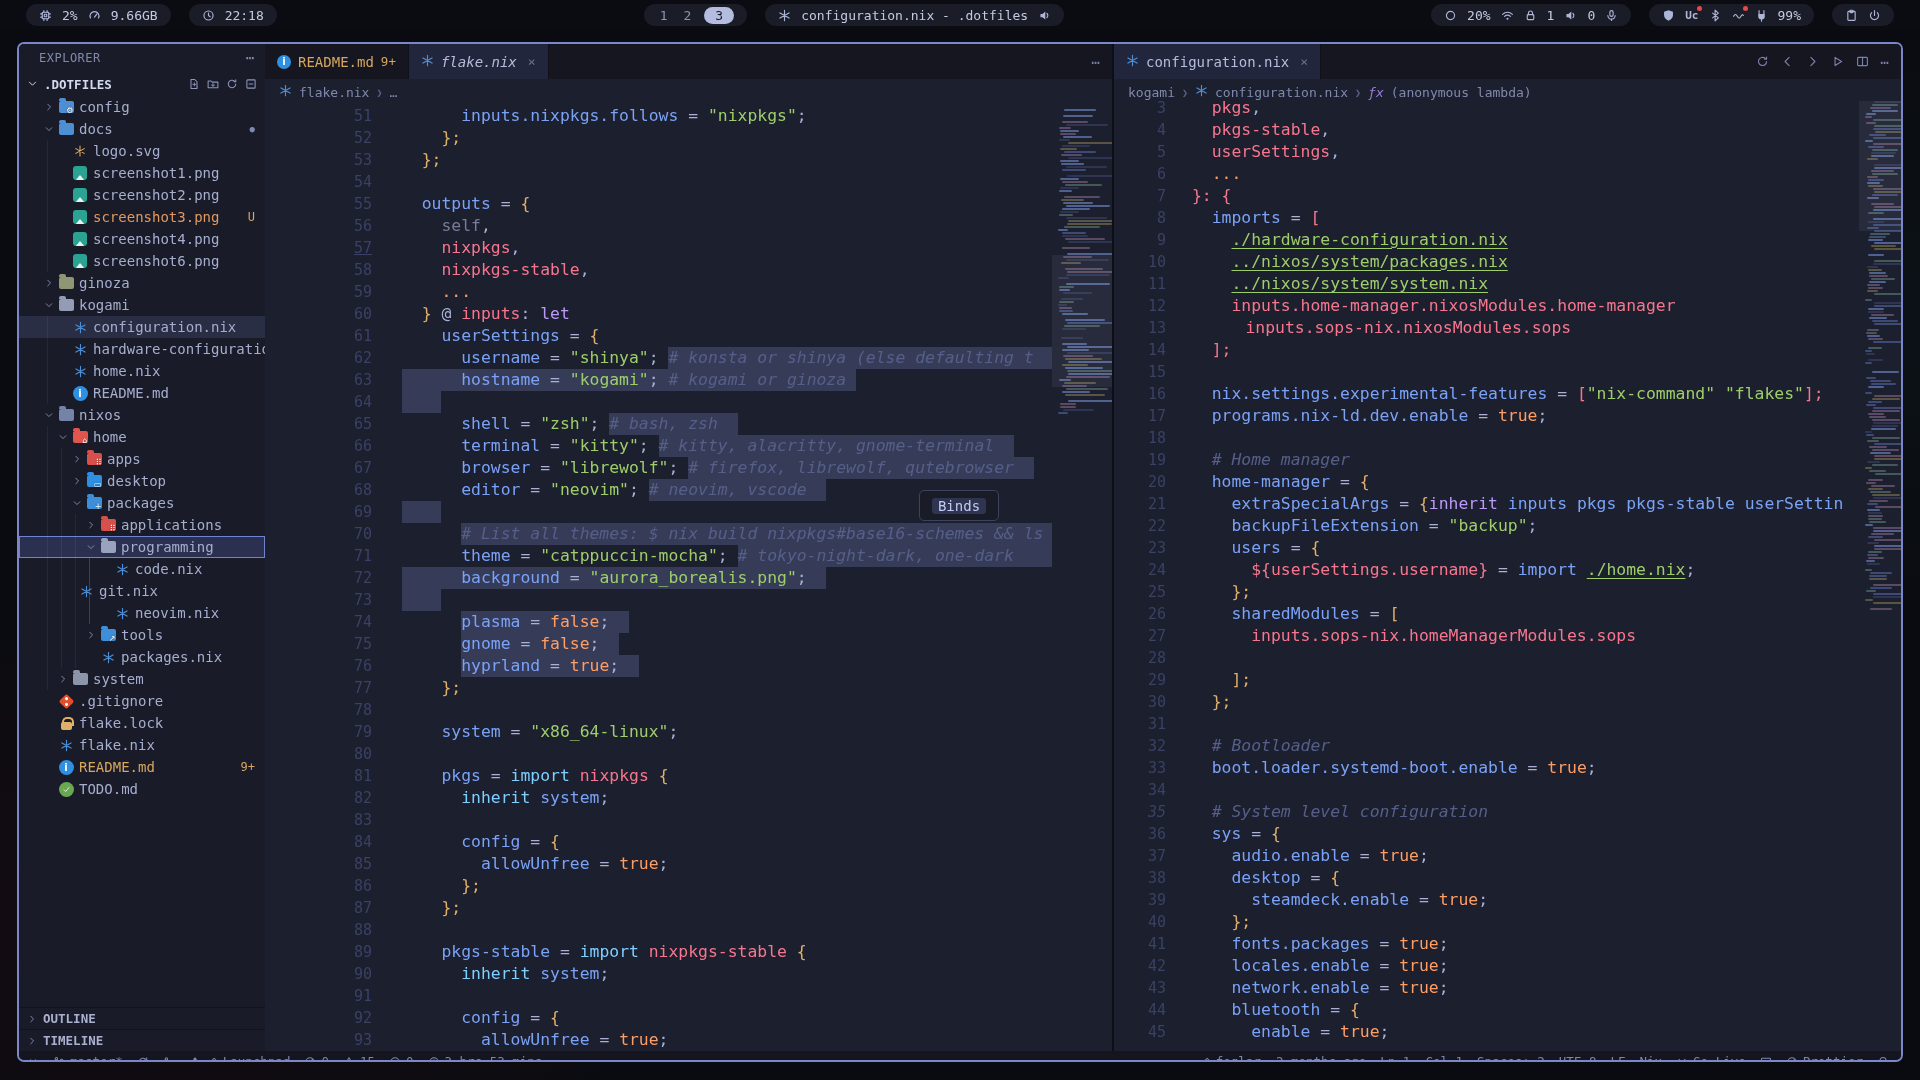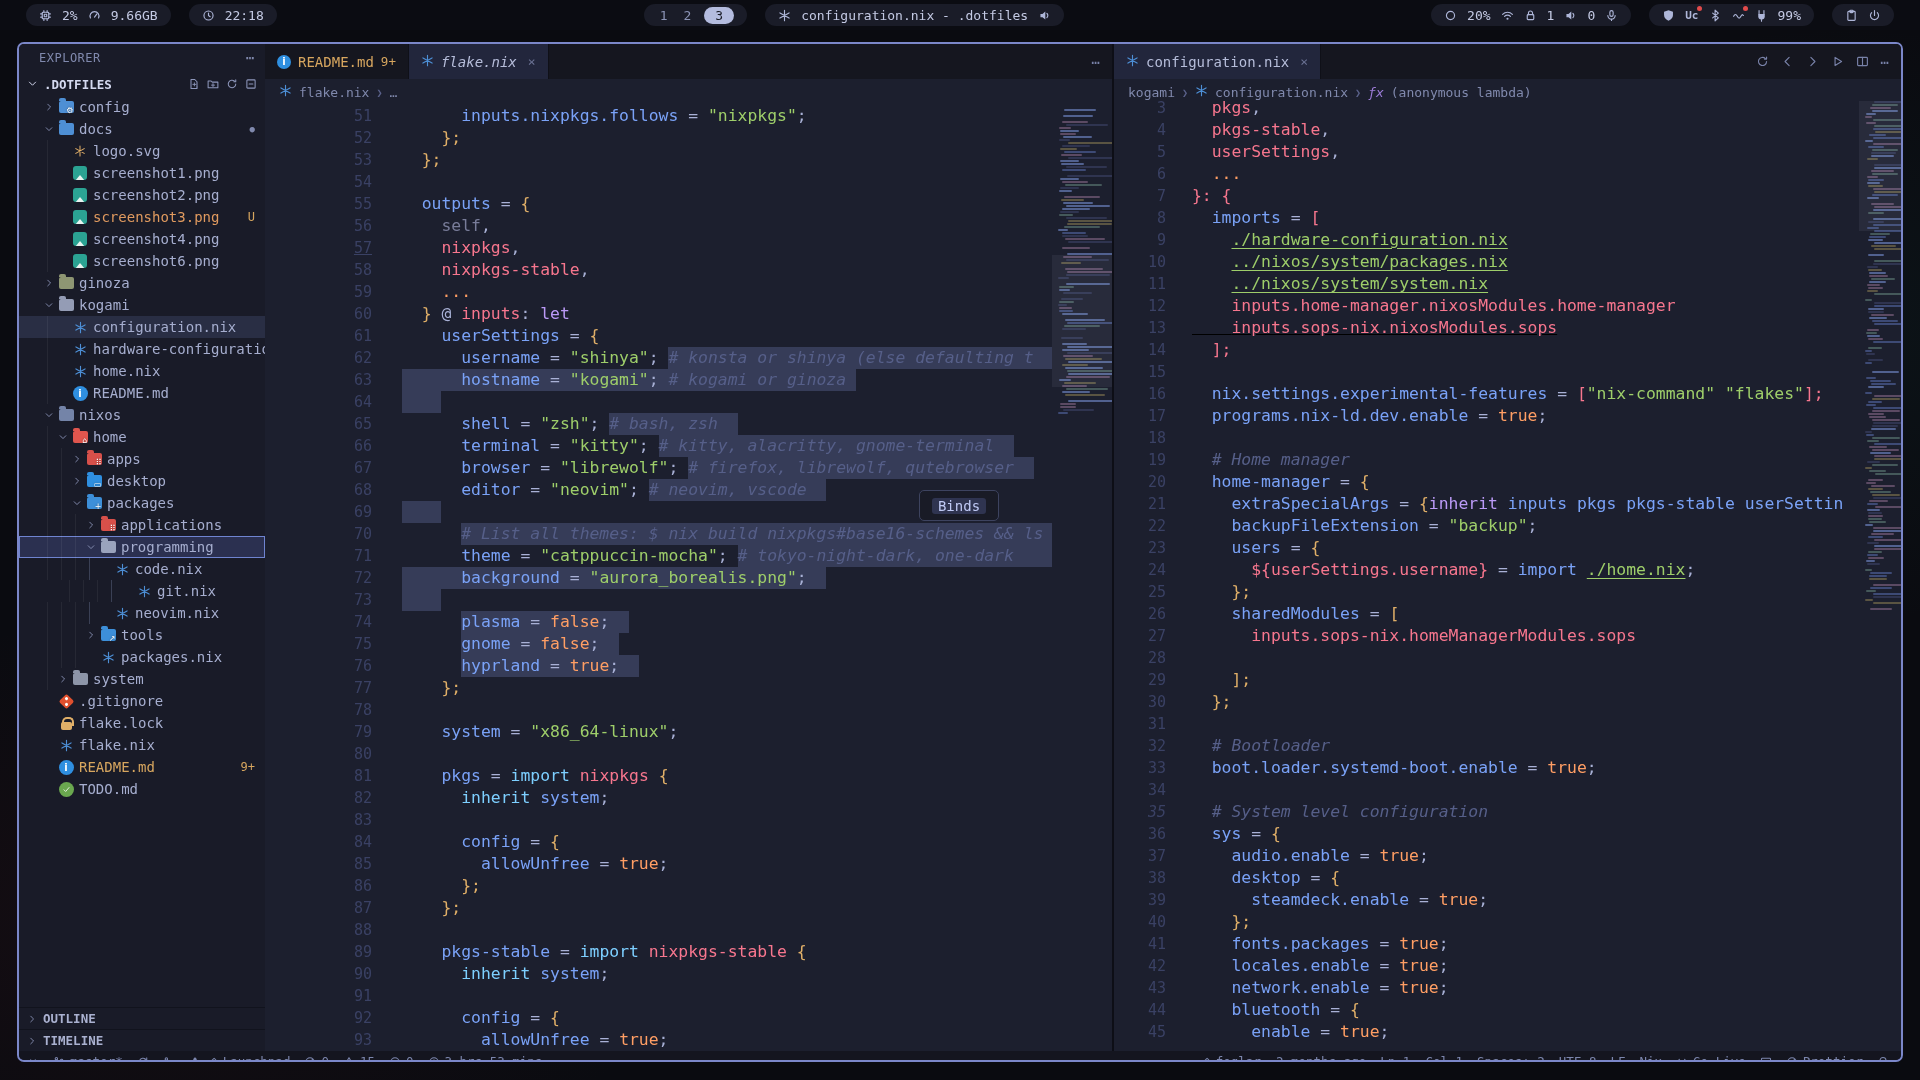--- a/index.html
+++ b/index.html
@@ -504,21 +504,21 @@
             <div class="guide" style="left: 56px;"></div>
             <div class="guide bright" style="left: 70px;"></div>
             <span class="chev"></span>
             <span class="ticon" style="color: rgb(77, 143, 214);">
               <svg width="13" height="13" viewBox="0 0 16 16" fill="none" stroke="currentColor" stroke-width="1.4" stroke-linecap="round" stroke-linejoin="round">
                 <path d="M8 1.5v13M2.4 4.8l11.2 6.4M2.4 11.2l11.2-6.4"></path>
               </svg>
             </span>
             <span class="lbl">code.nix</span>
           </div>
-          <div class="trow" style="padding-left: 78px; margin-left: 22px;">
+          <div class="trow" style="padding-left: 42px;">
             <div class="guide" style="left: 28px;"></div>
             <div class="guide" style="left: 42px;"></div>
             <div class="guide" style="left: 56px;"></div>
             <div class="guide bright" style="left: 70px;"></div>
             <span class="chev"></span>
             <span class="ticon" style="color: rgb(77, 143, 214);">
               <svg width="13" height="13" viewBox="0 0 16 16" fill="none" stroke="currentColor" stroke-width="1.4" stroke-linecap="round" stroke-linejoin="round">
                 <path d="M8 1.5v13M2.4 4.8l11.2 6.4M2.4 11.2l11.2-6.4"></path>
               </svg>
             </span>
@@ -873,21 +873,21 @@
           <div class="line"><span class="num" style="width: 52px;">3</span><span class="txt" style="left: 78px;"><span class="c-fg">  </span><span class="c-pink">pkgs</span><span class="c-fg">,</span></span></div>
           <div class="line"><span class="num" style="width: 52px;">4</span><span class="txt" style="left: 78px;"><span class="c-fg">  </span><span class="c-pink">pkgs-stable</span><span class="c-fg">,</span></span></div>
           <div class="line"><span class="num" style="width: 52px;">5</span><span class="txt" style="left: 78px;"><span class="c-fg">  </span><span class="c-pink">userSettings</span><span class="c-fg">,</span></span></div>
           <div class="line"><span class="num" style="width: 52px;">6</span><span class="txt" style="left: 78px;"><span class="c-fg">  </span><span class="c-orange">...</span></span></div>
           <div class="line"><span class="num" style="width: 52px;">7</span><span class="txt" style="left: 78px;"><span class="c-pink">}: {</span></span></div>
           <div class="line"><span class="num" style="width: 52px;">8</span><span class="txt" style="left: 78px;"><span class="c-fg">  </span><span class="c-blue">imports</span><span class="c-fg"> = </span><span class="c-pink">[</span></span></div>
           <div class="line"><span class="num" style="width: 52px;">9</span><span class="txt" style="left: 78px;"><span class="c-fg">    </span><span class="c-link">./hardware-configuration.nix</span></span></div>
           <div class="line"><span class="num" style="width: 52px;">10</span><span class="txt" style="left: 78px;"><span class="c-fg">    </span><span class="c-link">../nixos/system/packages.nix</span></span></div>
           <div class="line"><span class="num" style="width: 52px;">11</span><span class="txt" style="left: 78px;"><span class="c-fg">    </span><span class="c-link">../nixos/system/system.nix</span></span></div>
           <div class="line"><span class="num" style="width: 52px;">12</span><span class="txt" style="left: 78px;"><span class="c-fg">    </span><span class="c-pink">inputs.home-manager.nixosModules.home-manager</span></span></div>
-          <div class="line"><span class="num" style="width: 52px;">13</span><span class="txt" style="left: 78px; text-decoration: underline;"><span class="c-fg">    </span><span class="c-pink">inputs.sops-nix.nixosModules.sops</span></span></div>
+          <div class="line"><span class="num" style="width: 52px;">13</span><span class="txt" style="left: 92px;"><span class="c-fg">    </span><span class="c-pink">inputs.sops-nix.nixosModules.sops</span></span></div>
           <div class="line"><span class="num" style="width: 52px;">14</span><span class="txt" style="left: 78px;"><span class="c-pink">  ];</span></span></div>
           <div class="line"><span class="num" style="width: 52px;">15</span><span class="txt" style="left: 78px;"></span></div>
           <div class="line"><span class="num" style="width: 52px;">16</span><span class="txt" style="left: 78px;"><span class="c-fg">  </span><span class="c-blue">nix.settings.experimental-features</span><span class="c-fg"> = </span><span class="c-pink">[</span><span class="c-green">"nix-command"</span><span class="c-fg"> </span><span class="c-green">"flakes"</span><span class="c-pink">];</span></span></div>
           <div class="line"><span class="num" style="width: 52px;">17</span><span class="txt" style="left: 78px;"><span class="c-fg">  </span><span class="c-blue">programs.nix-ld.dev.enable</span><span class="c-fg"> = </span><span class="c-orange">true</span><span class="c-fg">;</span></span></div>
           <div class="line"><span class="num" style="width: 52px;">18</span><span class="txt" style="left: 78px;"></span></div>
           <div class="line"><span class="num" style="width: 52px;">19</span><span class="txt" style="left: 78px;"><span class="c-fg">  </span><span class="c-comment"># Home manager</span></span></div>
           <div class="line"><span class="num" style="width: 52px;">20</span><span class="txt" style="left: 78px;"><span class="c-fg">  </span><span class="c-blue">home-manager</span><span class="c-fg"> = </span><span class="c-yellow">{</span></span></div>
           <div class="line"><span class="num" style="width: 52px;">21</span><span class="txt" style="left: 78px;"><span class="c-fg">    </span><span class="c-blue">extraSpecialArgs</span><span class="c-fg"> = </span><span class="c-yellow">{</span><span class="c-purple">inherit</span><span class="c-fg"> </span><span class="c-blue">inputs pkgs pkgs-stable userSettin</span></span></div>
           <div class="line"><span class="num" style="width: 52px;">22</span><span class="txt" style="left: 78px;"><span class="c-fg">    </span><span class="c-blue">backupFileExtension</span><span class="c-fg"> = </span><span class="c-green">"backup"</span><span class="c-fg">;</span></span></div>
           <div class="line"><span class="num" style="width: 52px;">23</span><span class="txt" style="left: 78px;"><span class="c-fg">    </span><span class="c-blue">users</span><span class="c-fg"> = </span><span class="c-yellow">{</span></span></div>

